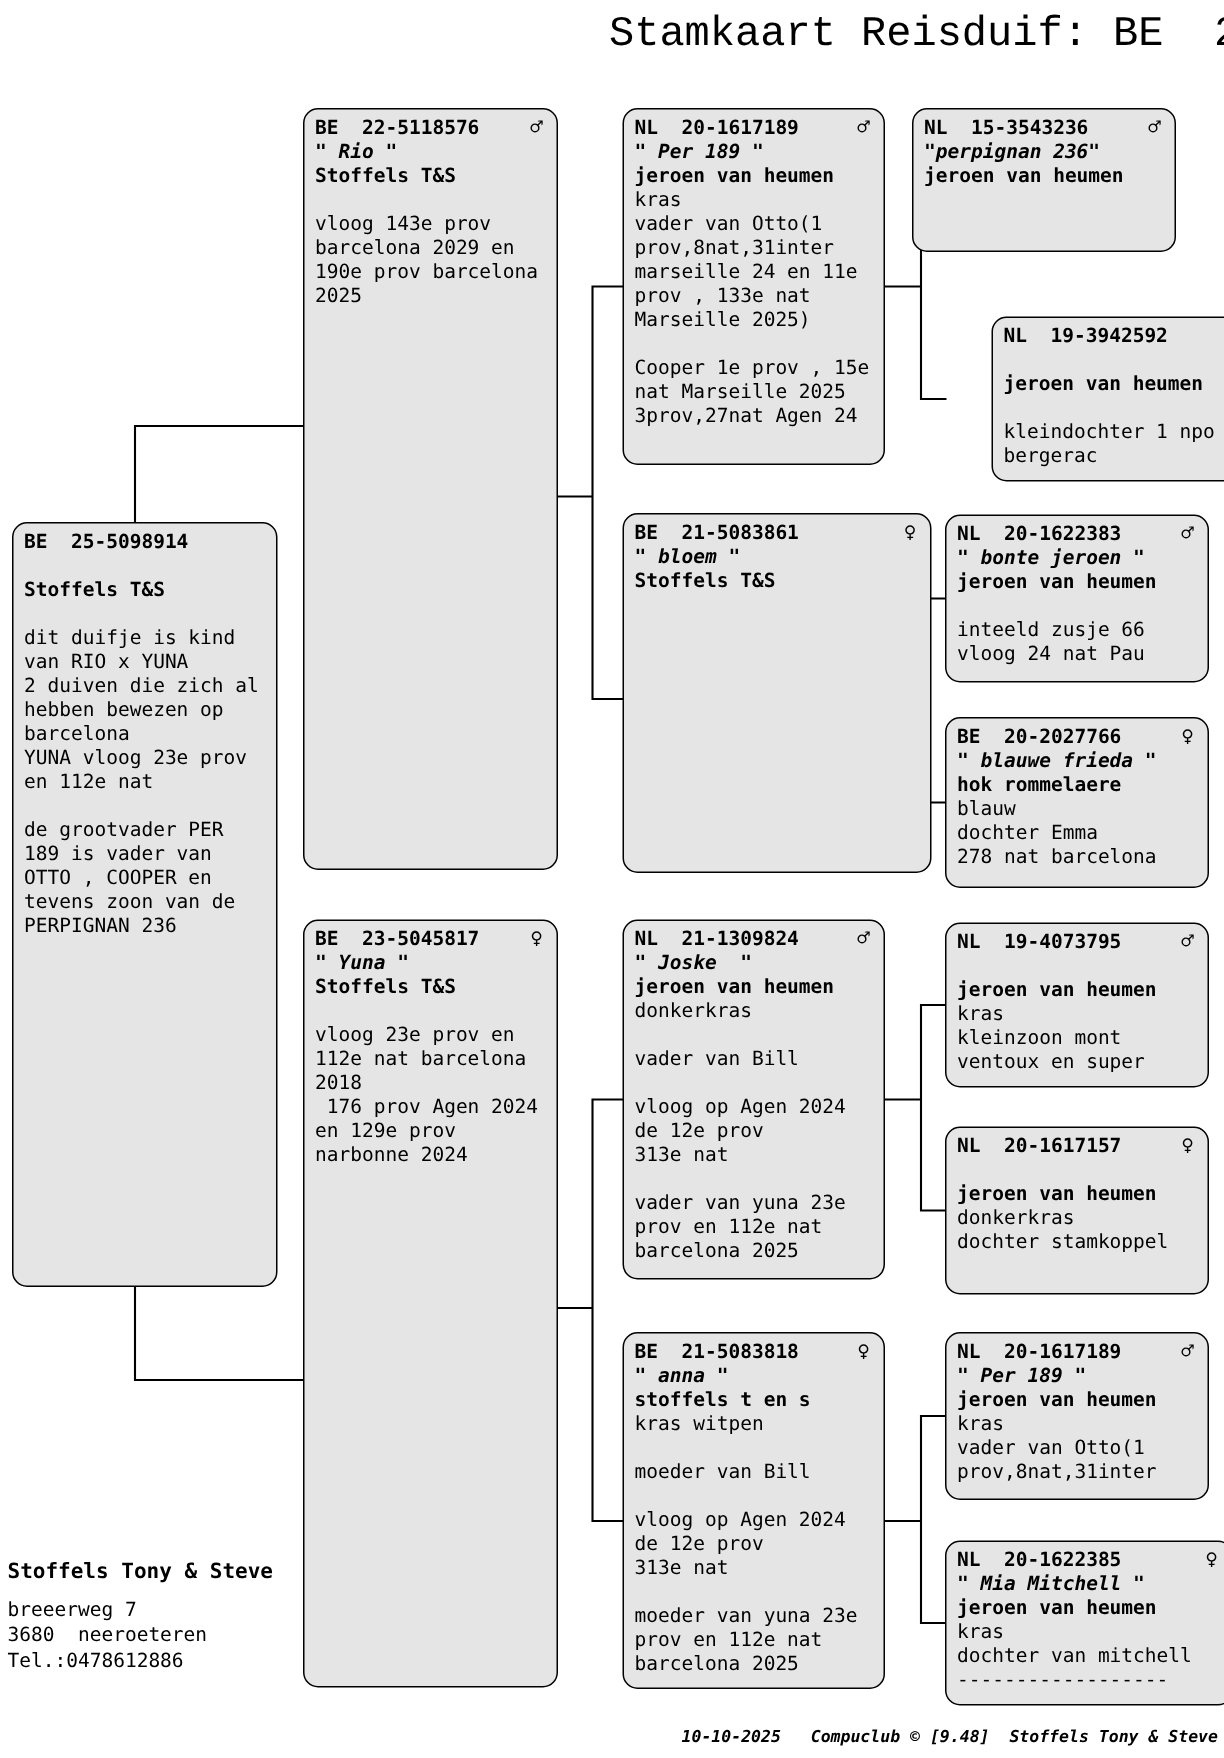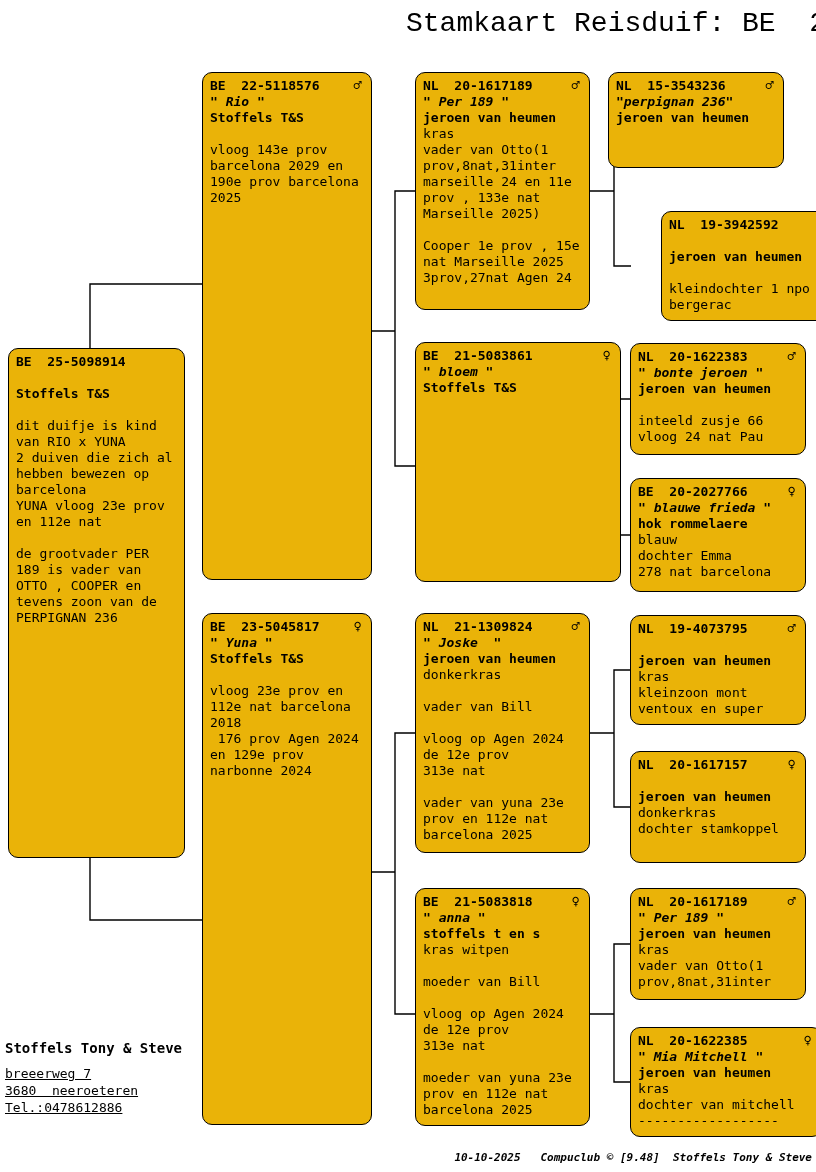--- a/index.html
+++ b/index.html
@@ -12,34 +12,34 @@
     overflow:hidden;
   }
   .title {
     position:absolute; left:406px; top:8px;
     font-family:Liberation Mono, monospace;
     font-size:28px; white-space:pre;
   }
   svg.connectors { position:absolute; left:0; top:0; }
   .box {
     position:absolute;
-    background:#eab308;
+    background:#e5e5e5;
     border:1.4px solid #000;
     border-radius:10px;
     padding:5px 6px 4px 7px;
     font-size:13px; line-height:16px;
   }
   .ring  { font-weight:bold; white-space:pre; padding-right:16px; }
   .sex   { position:absolute; top:4px; right:9px; font-weight:bold; font-size:14px; line-height:16px; }
   .name  { font-style:italic; font-weight:bold; white-space:pre; min-height:16px; }
   .owner { font-weight:bold; white-space:pre-wrap; min-height:16px; }
   .notes { white-space:pre-wrap; }
   .owner-block { position:absolute; left:5px; top:1040px; }
   .owner-block .ob-name { font-weight:bold; font-size:14px; white-space:pre; margin-bottom:9px; }
-  .owner-block .ob-line { font-size:13px; line-height:17px; white-space:pre;text-decoration:underline; }
+  .owner-block .ob-line { font-size:13px; line-height:17px; white-space:pre; }
   .footer {
     position:absolute; right:4px; top:1151px;
     font-size:11px; font-style:italic; font-weight:bold; white-space:pre;
   }
 </style>
 </head>
 <body>
 
 <div class="title">Stamkaart Reisduif: BE  25-5098914</div>
 

